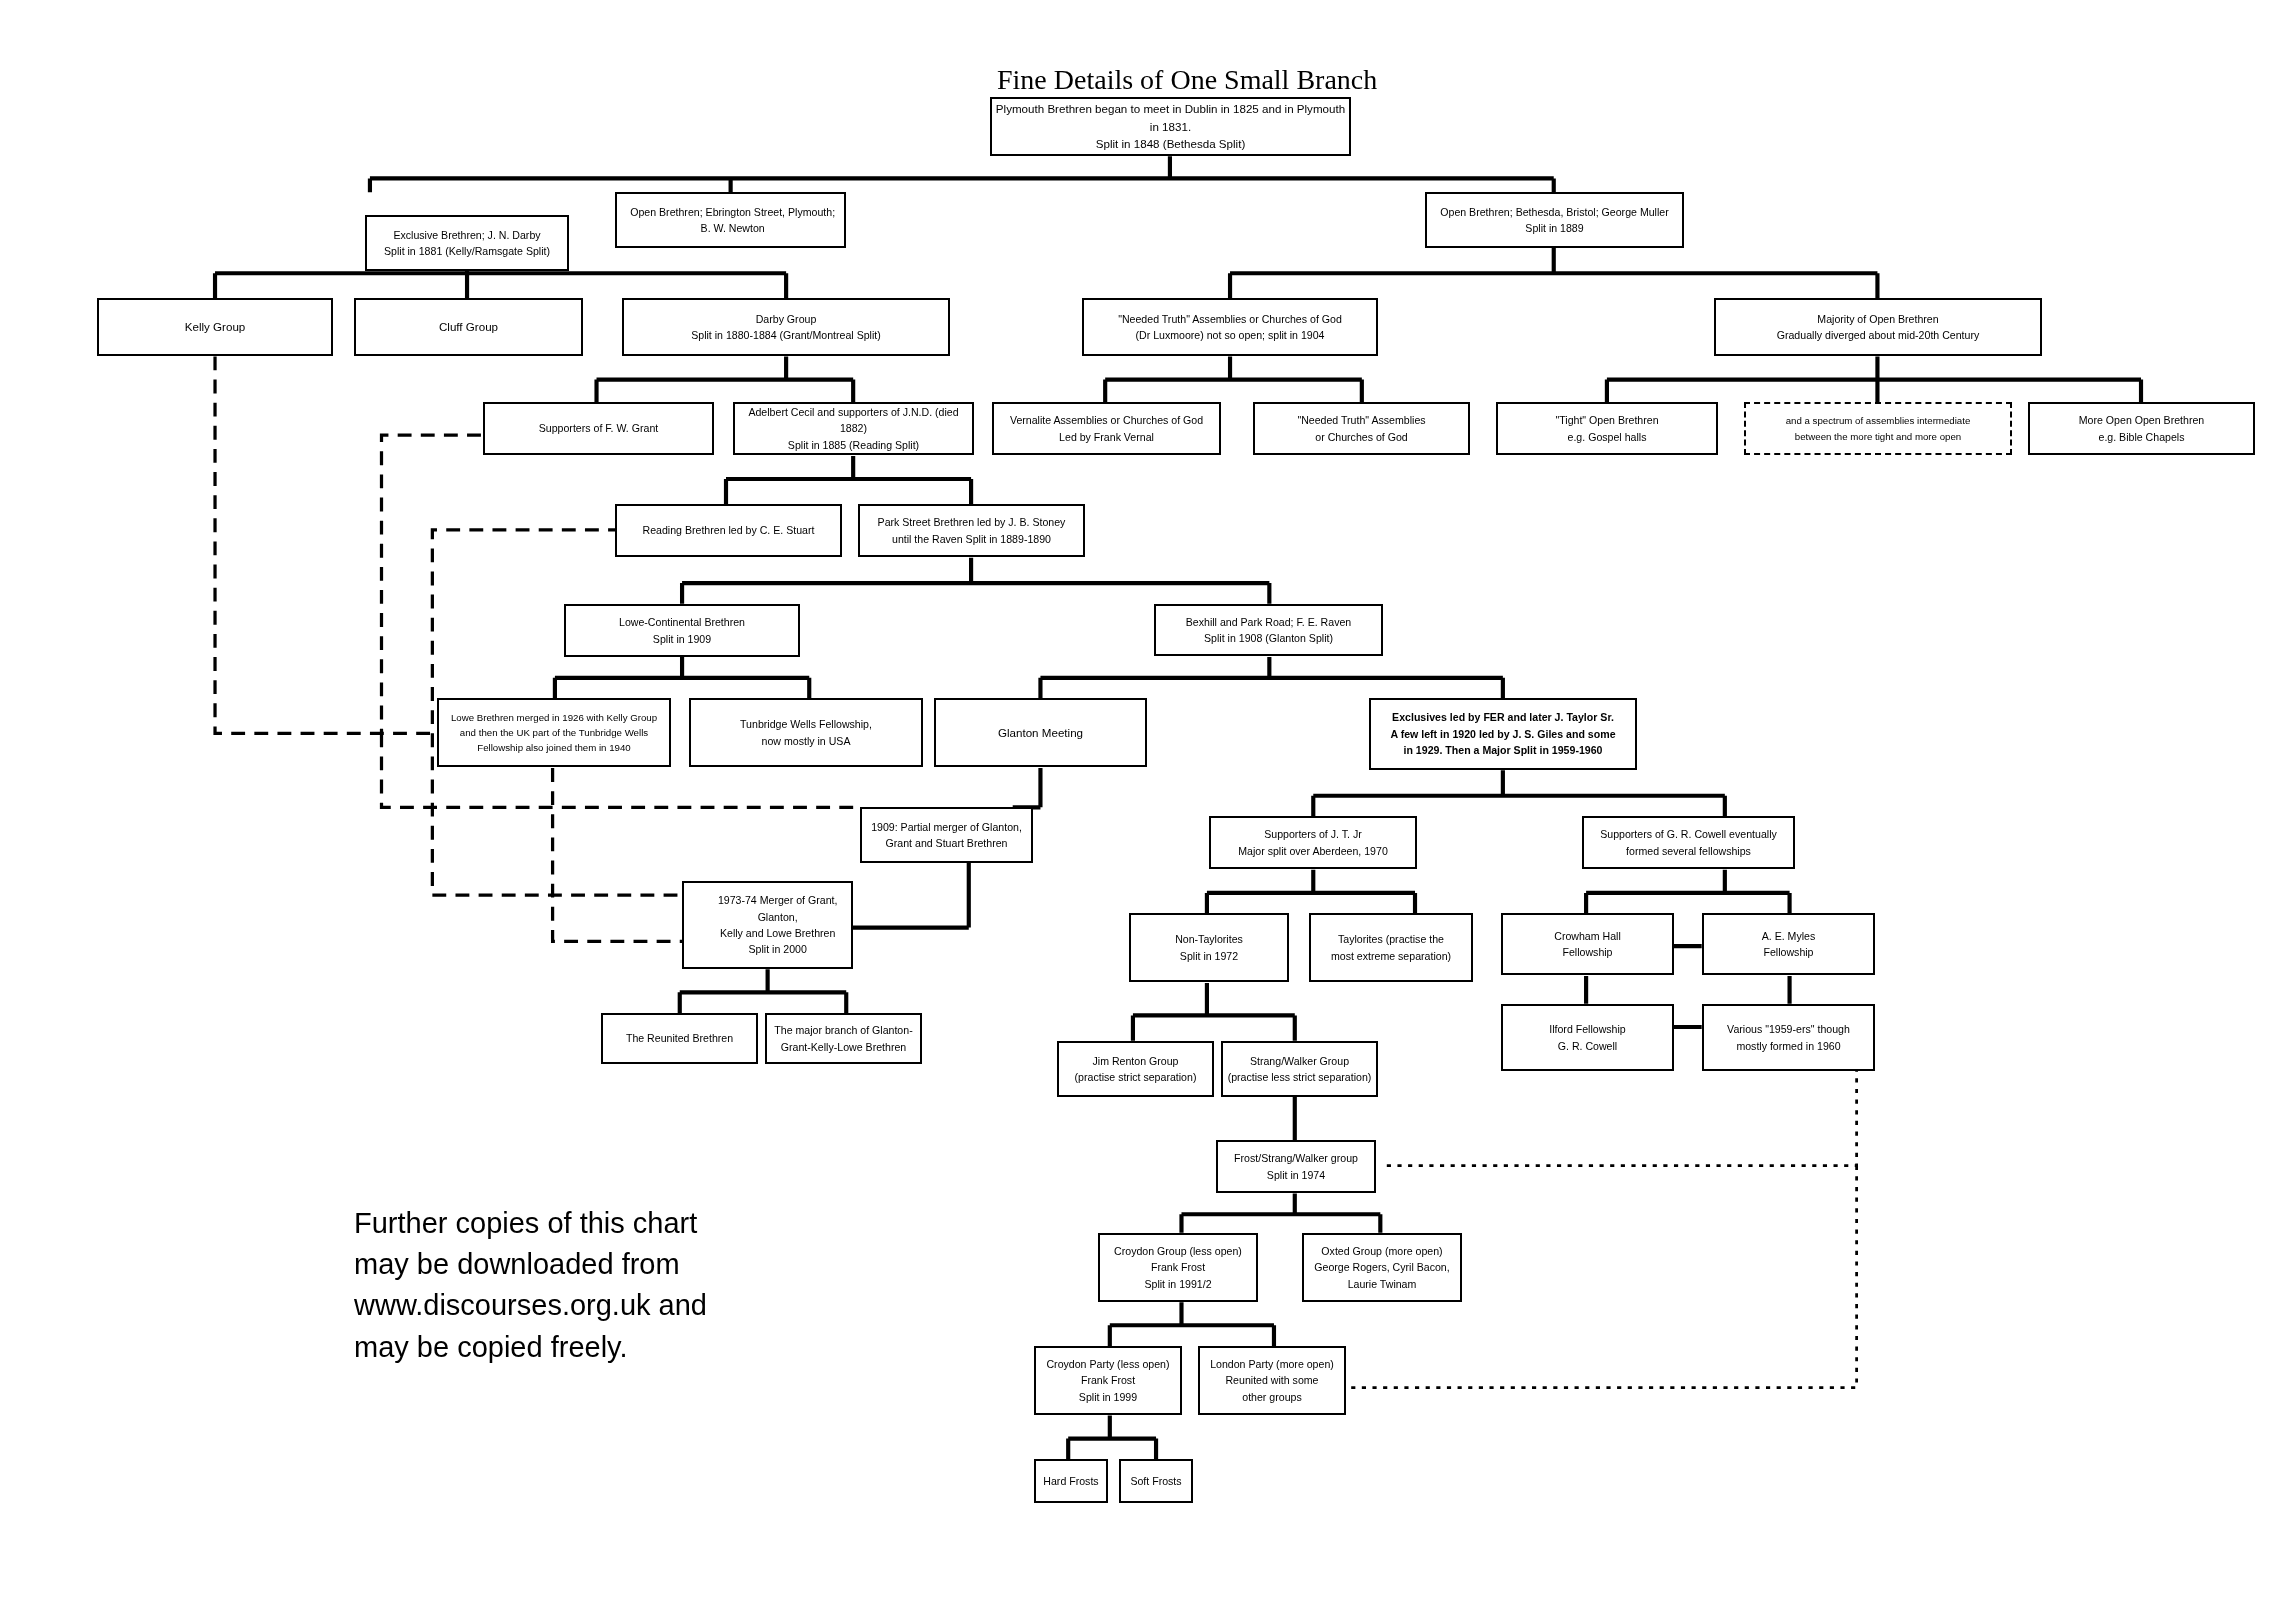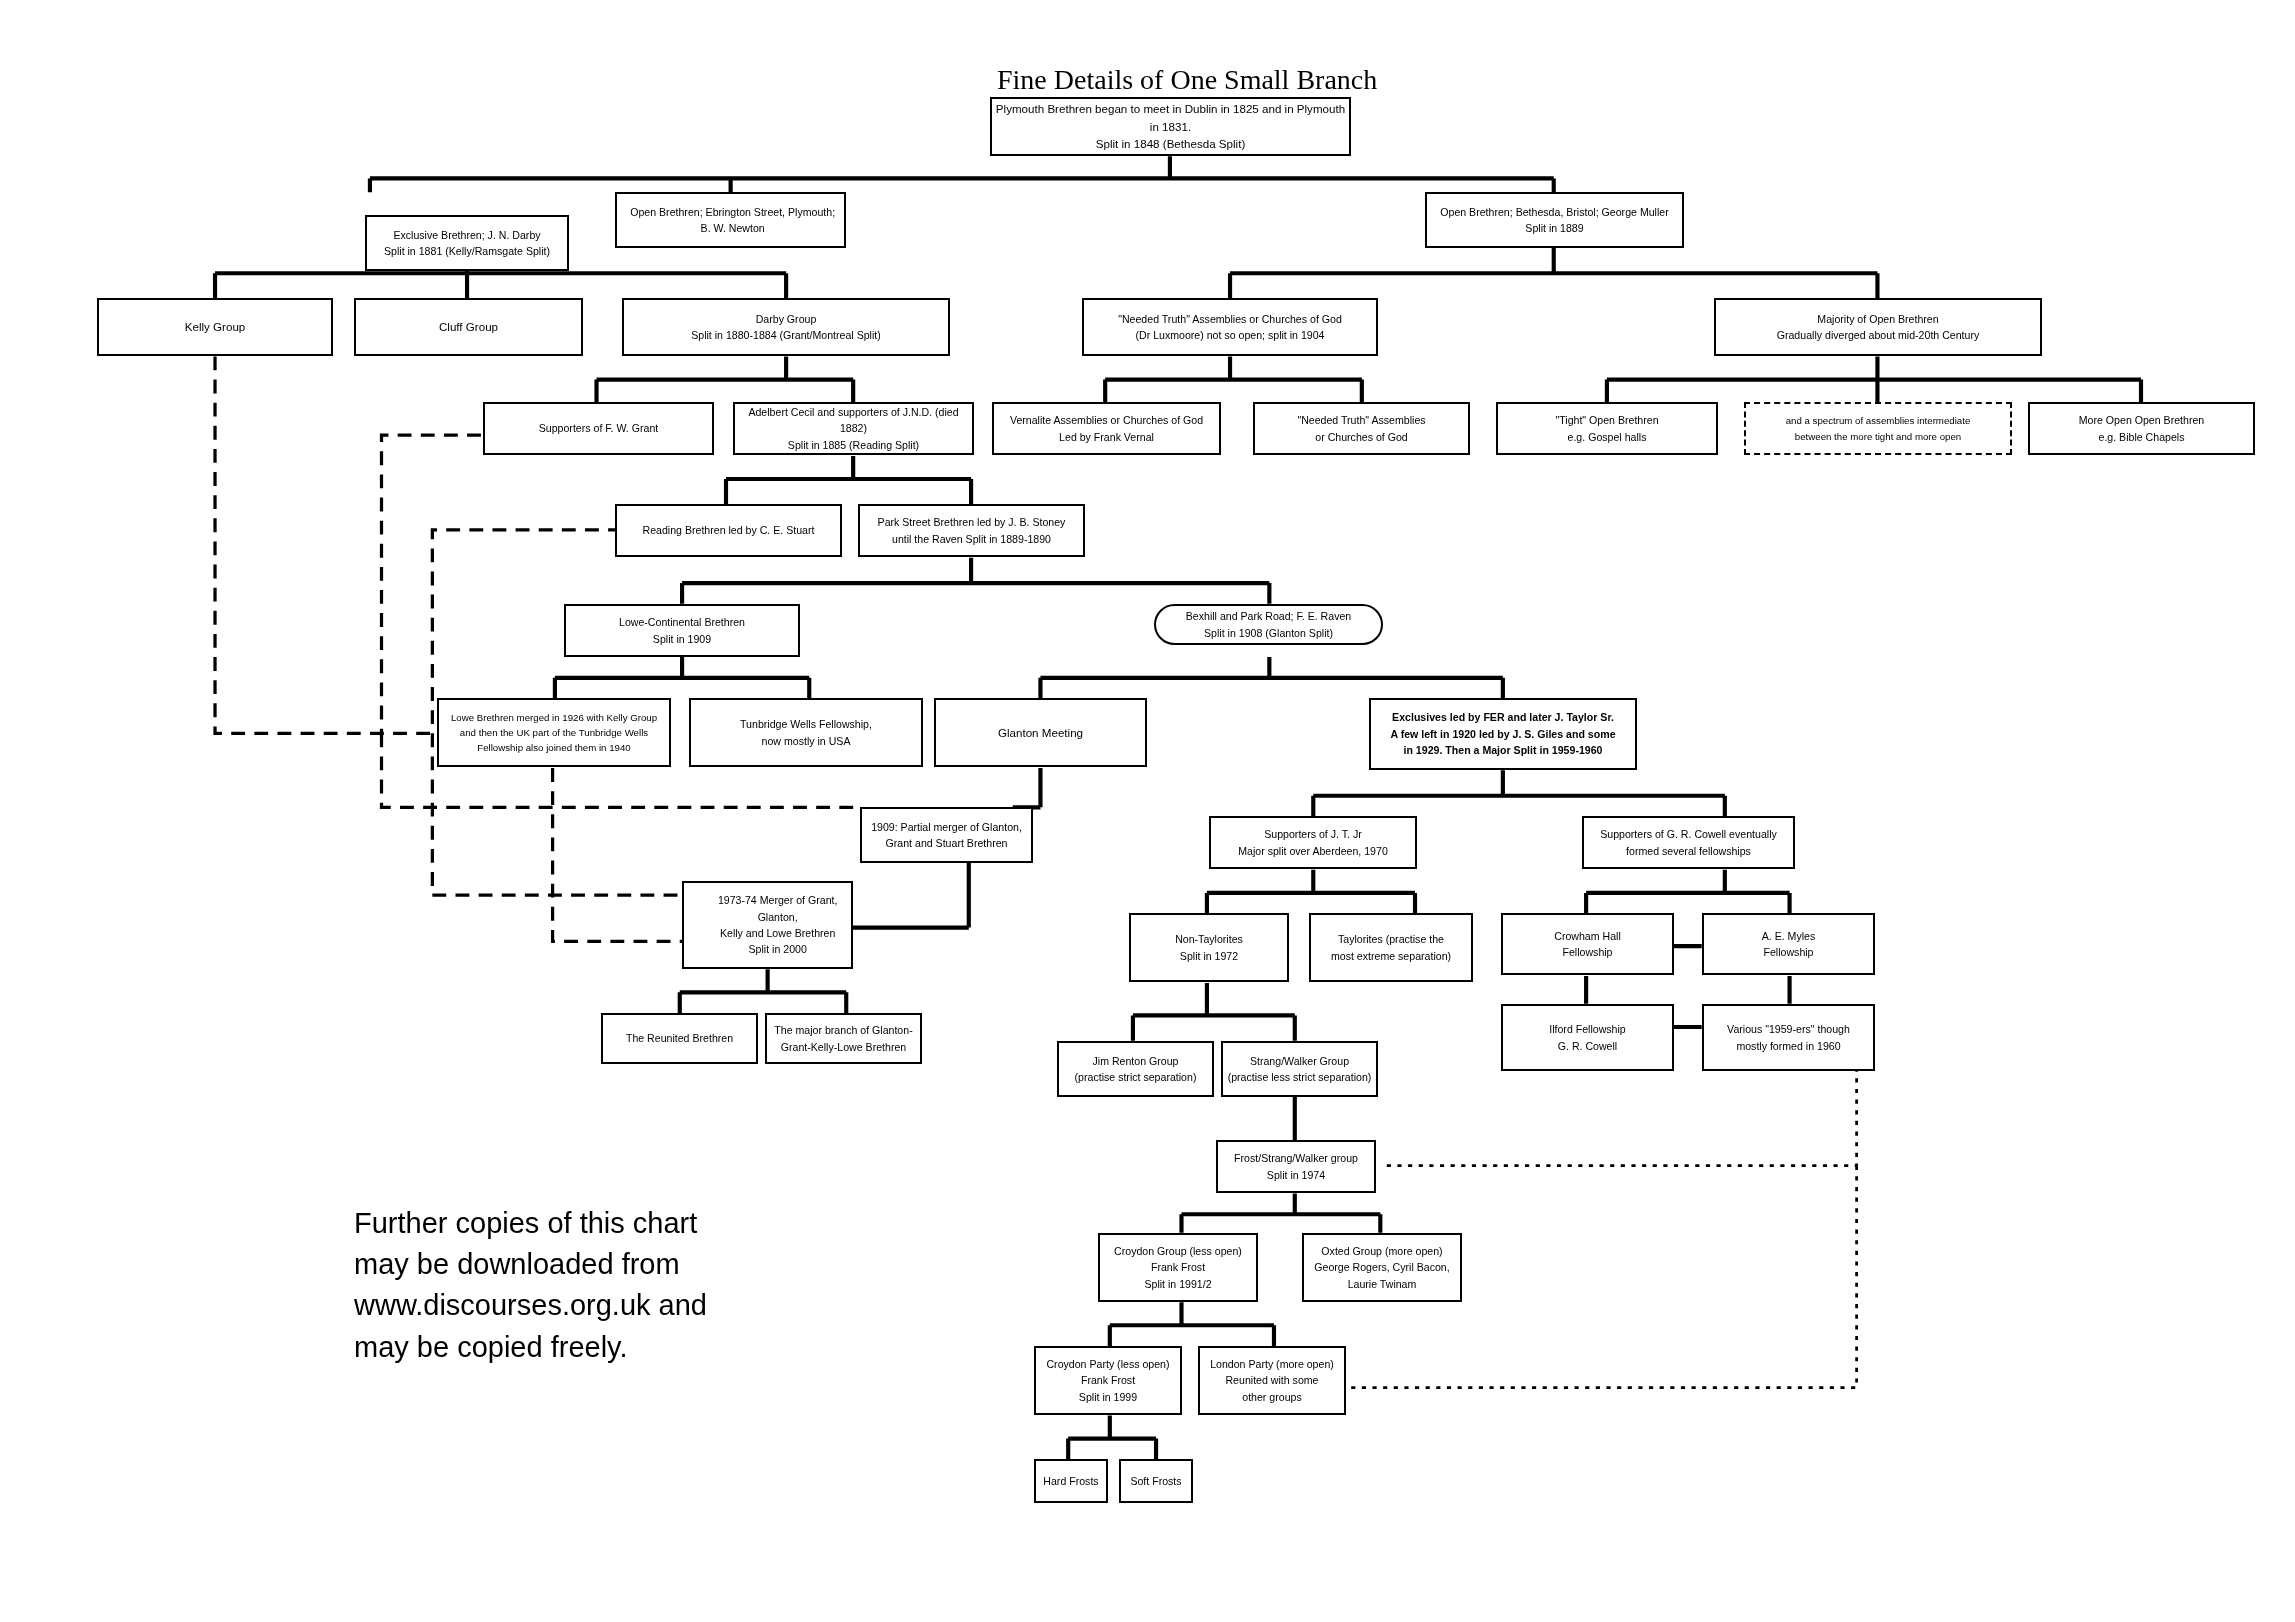--- a/index.html
+++ b/index.html
@@ -200,21 +200,21 @@
   <div class="node fs-s" style="left:858px;top:504px;width:227px;height:53px;">
     <span class="txt">Park Street Brethren led by J. B. Stoney
 until the Raven Split in 1889-1890</span>
   </div>
 
   <div class="node fs-s" style="left:564px;top:604px;width:236px;height:53px;">
     <span class="txt">Lowe-Continental Brethren
 Split in 1909</span>
   </div>
 
-  <div class="node fs-s" style="left:1154px;top:604px;width:229px;height:41px;border-radius:21px;">
+  <div class="node fs-s" style="left:1154px;top:604px;width:229px;height:52px;">
     <span class="txt">Bexhill and Park Road; F. E. Raven
 Split in 1908 (Glanton Split)</span>
   </div>
 
   <div class="node fs-xs" style="left:437px;top:698px;width:234px;height:69px;">
     <span class="txt">Lowe Brethren merged in 1926 with Kelly Group
 and then the UK part of the Tunbridge Wells
 Fellowship also joined them in 1940</span>
   </div>
 

